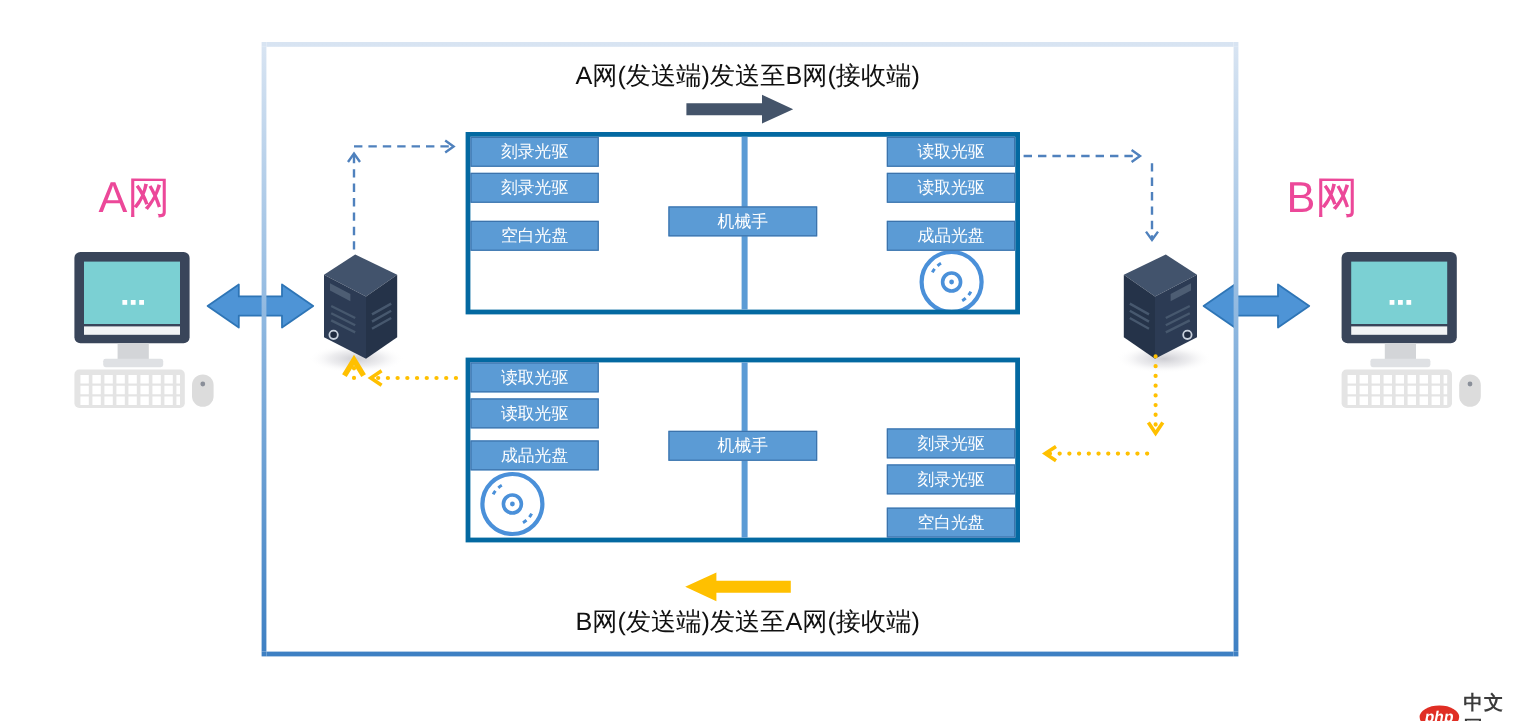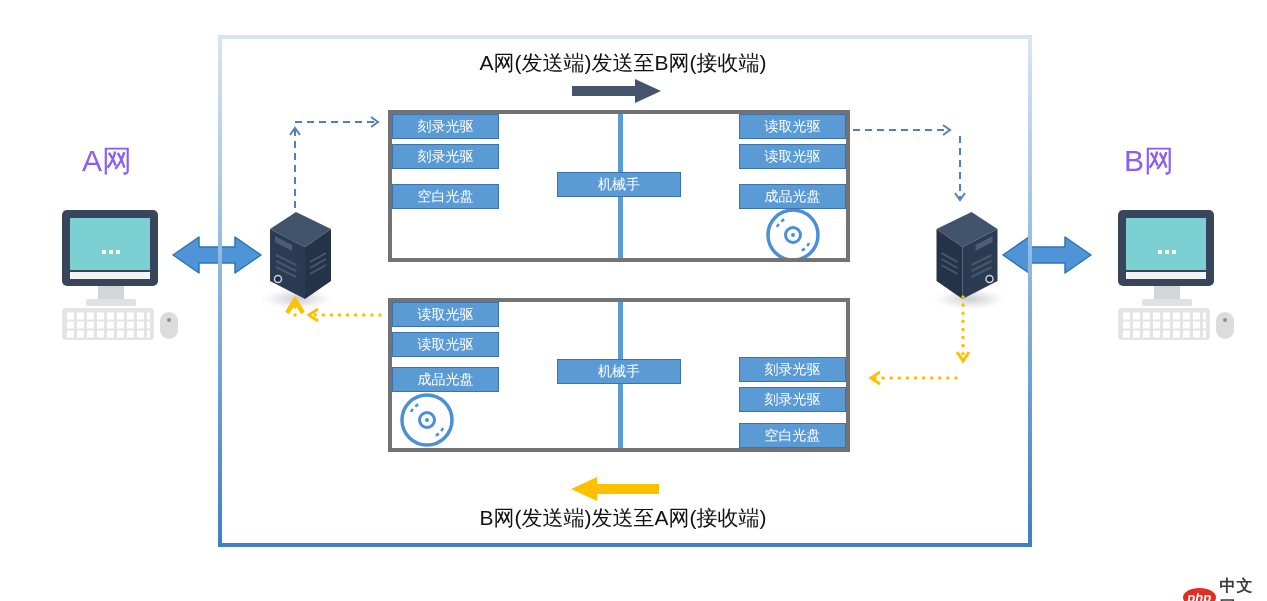--- a/index.html
+++ b/index.html
@@ -16,26 +16,26 @@
     z-index:2; pointer-events:none;
   }
 
   
   .flow-title { position:absolute; left:353px; width:540px; text-align:center;
     font-size:21px; color:#111; z-index:3; }
   .flow-title.top { top:49px; }
   .flow-title.bottom { top:504px; }
 
   
-  .endpoint { position:absolute; font-size:30px; color:#8b5cf6; z-index:3; }
+  .endpoint { position:absolute; font-size:36px; color:#ec4899; z-index:3; }
   .endpoint.left { left:82px; top:141px; }
-  .endpoint.right { left:1124px; top:141px; }
+  .endpoint.right { left:1072px; top:141px; }
 
   
-  .machine-box { position:absolute; left:388px; width:462px; border:4px solid #737373; z-index:3; background:transparent; }
+  .machine-box { position:absolute; left:388px; width:462px; border:4px solid #0369a1; z-index:3; background:transparent; }
   .machine-box.top { top:110px; height:152px; }
   .machine-box.bottom { top:298px; height:154px; }
   .divider { position:absolute; left:226px; top:0; width:5px; height:100%; background:#5B9BD5; }
 
   .slot { position:absolute; width:107px; height:25px; line-height:23px; text-align:center;
     color:#fff; font-size:14px; background:#5B9BD5; border:1px solid #3C73AC; }
   .slot.l { left:0; } .slot.r { right:0; }
   .slot.arm { left:50%; transform:translateX(-50%); width:124px; }
 
   .t-l0 { top:0; }  .t-l1 { top:30px; }  .t-l2 { top:70px; }

